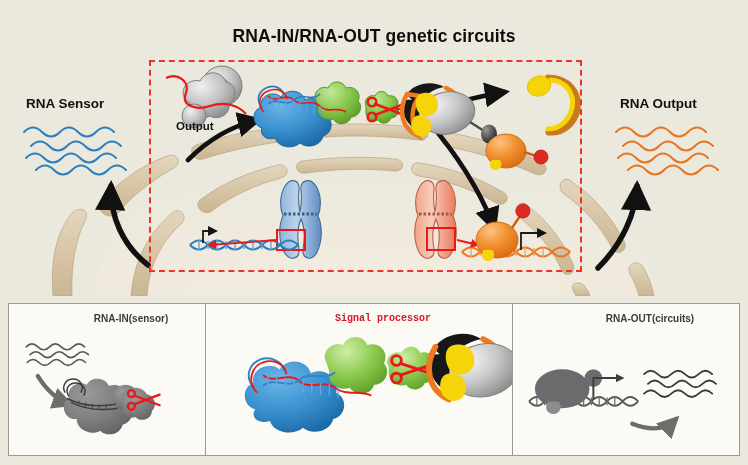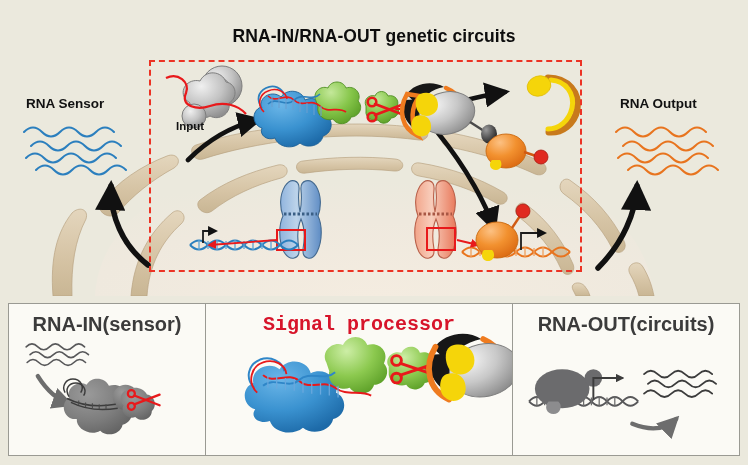--- a/index.html
+++ b/index.html
@@ -31,21 +31,21 @@
   #panels{position:absolute;left:0;top:296px;width:748px;height:169px;
           background:#ebe9dd;display:flex;padding:7px 8px 9px 8px;
           box-sizing:border-box;}
   .panel{background:#fbfaf5;border:1.4px solid #9a9a93;box-sizing:border-box;
          position:relative;overflow:hidden;}
   .panel + .panel{border-left:none;}
   #panel-sensor{width:198px;}
   #panel-processor{width:307px;font-family:Liberation Mono, monospace;}
   #panel-actuator{width:227px;}
   .panel-title{position:absolute;left:0;top:9px;width:100%;text-align:center;
-               font-size:20px;font-weight:bold;color:#3b3b3b;}
+               font-size:10px;font-weight:bold;color:#3b3b3b;padding-left:24px;}
   #panel-processor .panel-title{color:#d7142a;}
   .panel-svg{position:absolute;left:0;top:0;width:100%;height:100%;}
 </style>
 </head>
 <body>
 
 <div id="figure">
 
   <div id="scene">
 
@@ -300,21 +300,21 @@
         <line x1="512" y1="228" x2="520" y2="216" stroke="#d05a12" stroke-width="2.4"></line>
         <circle cx="523" cy="211" r="7" fill="#e02a20" stroke="#a81a12" stroke-width="0.8"></circle>
       </g>
     </svg>
 
     <div id="circuit-box"></div>
 
     <div id="scene-title">RNA-IN/RNA-OUT genetic circuits</div>
     <div class="side-label" id="label-rna-input">RNA Sensor</div>
     <div class="side-label" id="label-rna-output">RNA Output</div>
-    <div class="side-label" id="label-sensor">Input</div>
+    <div class="side-label" id="label-sensor">Output</div>
   </div>
 
   <div id="panels">
 
     <div class="panel" id="panel-sensor">
       <div class="panel-title">RNA-IN(sensor)</div>
       <svg class="panel-svg" viewBox="0 0 198 155">
         <defs>
           <radialGradient id="gb2" cx="35%" cy="28%" r="80%">
             <stop offset="0%" stop-color="#9a9a9a"></stop>

